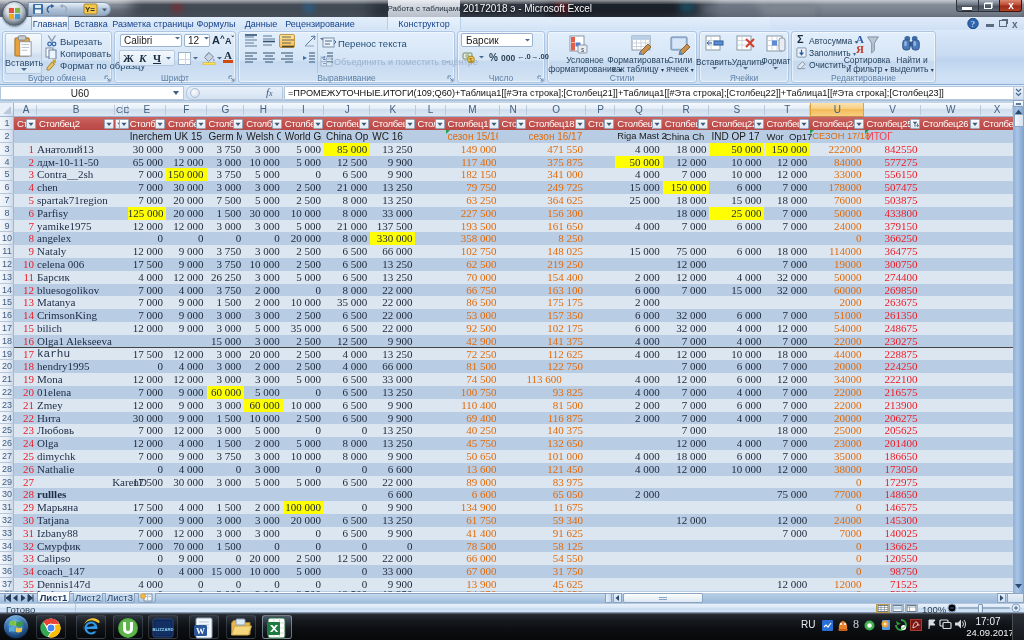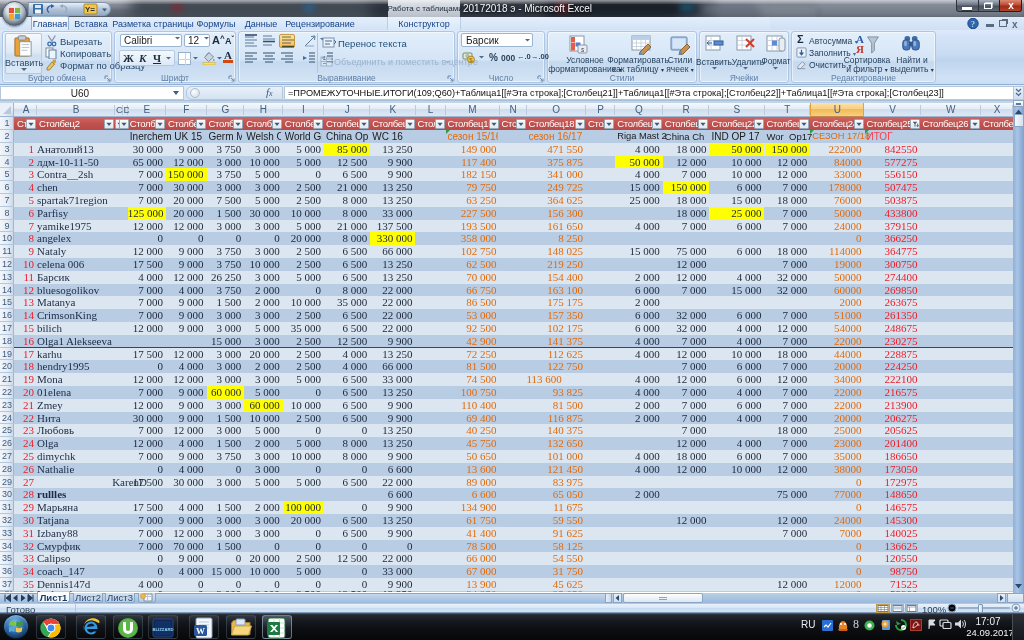--- a/index.html
+++ b/index.html
@@ -958,21 +958,21 @@
     <div style="position:absolute;left:431.5px;top:218.6px;width:51px;height:11px;font-size:11px;color:#e26b0a;text-align:right;font-family:'Liberation Serif',serif;line-height:11px;white-space:nowrap;">42 900</div>
     <div style="position:absolute;left:512.5px;top:218.6px;width:56.5px;height:11px;font-size:11px;color:#e26b0a;text-align:right;font-family:'Liberation Serif',serif;line-height:11px;white-space:nowrap;">141 375</div>
     <div style="position:absolute;left:601.2px;top:218.6px;width:44.6px;height:11px;font-size:11px;color:#1c2738;text-align:right;font-family:'Liberation Serif',serif;line-height:11px;white-space:nowrap;">4 000</div>
     <div style="position:absolute;left:648.8px;top:218.6px;width:43.6px;height:11px;font-size:11px;color:#1c2738;text-align:right;font-family:'Liberation Serif',serif;line-height:11px;white-space:nowrap;">7 000</div>
     <div style="position:absolute;left:695.4px;top:218.6px;width:52.1px;height:11px;font-size:11px;color:#1c2738;text-align:right;font-family:'Liberation Serif',serif;line-height:11px;white-space:nowrap;">4 000</div>
     <div style="position:absolute;left:750.5px;top:218.6px;width:42.7px;height:11px;font-size:11px;color:#1c2738;text-align:right;font-family:'Liberation Serif',serif;line-height:11px;white-space:nowrap;">7 000</div>
     <div style="position:absolute;left:796.2px;top:218.6px;width:51.3px;height:11px;font-size:11px;color:#e26b0a;text-align:right;font-family:'Liberation Serif',serif;line-height:11px;white-space:nowrap;">22000</div>
     <div style="position:absolute;left:850.5px;top:218.6px;width:53px;height:11px;font-size:11px;color:#ee1c25;text-align:right;font-family:'Liberation Serif',serif;line-height:11px;white-space:nowrap;">230275</div>
     <div style="position:absolute;left:0;top:229.4px;width:999px;height:1.4px;background:#444;"></div>
     <div style="position:absolute;left:1px;top:231.4px;width:19px;height:11px;font-size:11px;color:#ee1c25;text-align:right;font-family:'Liberation Serif',serif;line-height:11px;">17</div>
-    <div style="position:absolute;left:23px;top:231.4px;width:110px;height:11px;font-size:11px;color:#1c2b45;text-align:left;font-family:Liberation Serif, serif;line-height:11px;white-space:nowrap;">karhu</div>
+    <div style="position:absolute;left:23px;top:231.4px;width:110px;height:11px;font-size:11px;color:#1c2b45;text-align:left;font-family:Liberation Mono, monospace;line-height:11px;white-space:nowrap;">karhu</div>
     <div style="position:absolute;left:113.8px;top:231.4px;width:35.2px;height:11px;font-size:11px;color:#1c2738;text-align:right;font-family:'Liberation Serif',serif;line-height:11px;white-space:nowrap;">17 500</div>
     <div style="position:absolute;left:152px;top:231.4px;width:37.5px;height:11px;font-size:11px;color:#1c2738;text-align:right;font-family:'Liberation Serif',serif;line-height:11px;white-space:nowrap;">12 000</div>
     <div style="position:absolute;left:192.5px;top:231.4px;width:34.7px;height:11px;font-size:11px;color:#1c2738;text-align:right;font-family:'Liberation Serif',serif;line-height:11px;white-space:nowrap;">3 000</div>
     <div style="position:absolute;left:230.2px;top:231.4px;width:35.5px;height:11px;font-size:11px;color:#1c2738;text-align:right;font-family:'Liberation Serif',serif;line-height:11px;white-space:nowrap;">20 000</div>
     <div style="position:absolute;left:268.7px;top:231.4px;width:38.3px;height:11px;font-size:11px;color:#1c2738;text-align:right;font-family:'Liberation Serif',serif;line-height:11px;white-space:nowrap;">2 500</div>
     <div style="position:absolute;left:310px;top:231.4px;width:43.3px;height:11px;font-size:11px;color:#1c2738;text-align:right;font-family:'Liberation Serif',serif;line-height:11px;white-space:nowrap;">4 000</div>
     <div style="position:absolute;left:356.3px;top:231.4px;width:42.2px;height:11px;font-size:11px;color:#1c2738;text-align:right;font-family:'Liberation Serif',serif;line-height:11px;white-space:nowrap;">13 250</div>
     <div style="position:absolute;left:431.5px;top:231.4px;width:51px;height:11px;font-size:11px;color:#e26b0a;text-align:right;font-family:'Liberation Serif',serif;line-height:11px;white-space:nowrap;">72 250</div>
     <div style="position:absolute;left:512.5px;top:231.4px;width:56.5px;height:11px;font-size:11px;color:#e26b0a;text-align:right;font-family:'Liberation Serif',serif;line-height:11px;white-space:nowrap;">112 625</div>
     <div style="position:absolute;left:601.2px;top:231.4px;width:44.6px;height:11px;font-size:11px;color:#1c2738;text-align:right;font-family:'Liberation Serif',serif;line-height:11px;white-space:nowrap;">4 000</div>
@@ -1171,21 +1171,21 @@
     <div style="position:absolute;left:1px;top:397.8px;width:19px;height:11px;font-size:11px;color:#ee1c25;text-align:right;font-family:'Liberation Serif',serif;line-height:11px;">30</div>
     <div style="position:absolute;left:23px;top:397.8px;width:110px;height:11px;font-size:11px;color:#1c2b45;text-align:left;font-family:'Liberation Serif',serif;line-height:11px;white-space:nowrap;">Tatjana</div>
     <div style="position:absolute;left:113.8px;top:397.8px;width:35.2px;height:11px;font-size:11px;color:#1c2738;text-align:right;font-family:'Liberation Serif',serif;line-height:11px;white-space:nowrap;">7 000</div>
     <div style="position:absolute;left:152px;top:397.8px;width:37.5px;height:11px;font-size:11px;color:#1c2738;text-align:right;font-family:'Liberation Serif',serif;line-height:11px;white-space:nowrap;">9 000</div>
     <div style="position:absolute;left:192.5px;top:397.8px;width:34.7px;height:11px;font-size:11px;color:#1c2738;text-align:right;font-family:'Liberation Serif',serif;line-height:11px;white-space:nowrap;">3 000</div>
     <div style="position:absolute;left:230.2px;top:397.8px;width:35.5px;height:11px;font-size:11px;color:#1c2738;text-align:right;font-family:'Liberation Serif',serif;line-height:11px;white-space:nowrap;">3 000</div>
     <div style="position:absolute;left:268.7px;top:397.8px;width:38.3px;height:11px;font-size:11px;color:#1c2738;text-align:right;font-family:'Liberation Serif',serif;line-height:11px;white-space:nowrap;">20 000</div>
     <div style="position:absolute;left:310px;top:397.8px;width:43.3px;height:11px;font-size:11px;color:#1c2738;text-align:right;font-family:'Liberation Serif',serif;line-height:11px;white-space:nowrap;">6 500</div>
     <div style="position:absolute;left:356.3px;top:397.8px;width:42.2px;height:11px;font-size:11px;color:#1c2738;text-align:right;font-family:'Liberation Serif',serif;line-height:11px;white-space:nowrap;">13 250</div>
     <div style="position:absolute;left:431.5px;top:397.8px;width:51px;height:11px;font-size:11px;color:#e26b0a;text-align:right;font-family:'Liberation Serif',serif;line-height:11px;white-space:nowrap;">61 750</div>
-    <div style="position:absolute;left:512.5px;top:397.8px;width:56.5px;height:11px;font-size:11px;color:#e26b0a;text-align:right;font-family:'Liberation Serif',serif;line-height:11px;white-space:nowrap;">59 550</div>
+    <div style="position:absolute;left:512.5px;top:397.8px;width:56.5px;height:11px;font-size:11px;color:#e26b0a;text-align:right;font-family:'Liberation Serif',serif;line-height:11px;white-space:nowrap;">59 340</div>
     <div style="position:absolute;left:648.8px;top:397.8px;width:43.6px;height:11px;font-size:11px;color:#1c2738;text-align:right;font-family:'Liberation Serif',serif;line-height:11px;white-space:nowrap;">12 000</div>
     <div style="position:absolute;left:750.5px;top:397.8px;width:42.7px;height:11px;font-size:11px;color:#1c2738;text-align:right;font-family:'Liberation Serif',serif;line-height:11px;white-space:nowrap;">12 000</div>
     <div style="position:absolute;left:796.2px;top:397.8px;width:51.3px;height:11px;font-size:11px;color:#e26b0a;text-align:right;font-family:'Liberation Serif',serif;line-height:11px;white-space:nowrap;">24000</div>
     <div style="position:absolute;left:850.5px;top:397.8px;width:53px;height:11px;font-size:11px;color:#ee1c25;text-align:right;font-family:'Liberation Serif',serif;line-height:11px;white-space:nowrap;">145300</div>
     <div style="position:absolute;left:1px;top:410.6px;width:19px;height:11px;font-size:11px;color:#ee1c25;text-align:right;font-family:'Liberation Serif',serif;line-height:11px;">31</div>
     <div style="position:absolute;left:23px;top:410.6px;width:110px;height:11px;font-size:11px;color:#1c2b45;text-align:left;font-family:'Liberation Serif',serif;line-height:11px;white-space:nowrap;">Izbany88</div>
     <div style="position:absolute;left:113.8px;top:410.6px;width:35.2px;height:11px;font-size:11px;color:#1c2738;text-align:right;font-family:'Liberation Serif',serif;line-height:11px;white-space:nowrap;">7 000</div>
     <div style="position:absolute;left:152px;top:410.6px;width:37.5px;height:11px;font-size:11px;color:#1c2738;text-align:right;font-family:'Liberation Serif',serif;line-height:11px;white-space:nowrap;">12 000</div>
     <div style="position:absolute;left:192.5px;top:410.6px;width:34.7px;height:11px;font-size:11px;color:#1c2738;text-align:right;font-family:'Liberation Serif',serif;line-height:11px;white-space:nowrap;">3 000</div>
     <div style="position:absolute;left:230.2px;top:410.6px;width:35.5px;height:11px;font-size:11px;color:#1c2738;text-align:right;font-family:'Liberation Serif',serif;line-height:11px;white-space:nowrap;">3 000</div>

